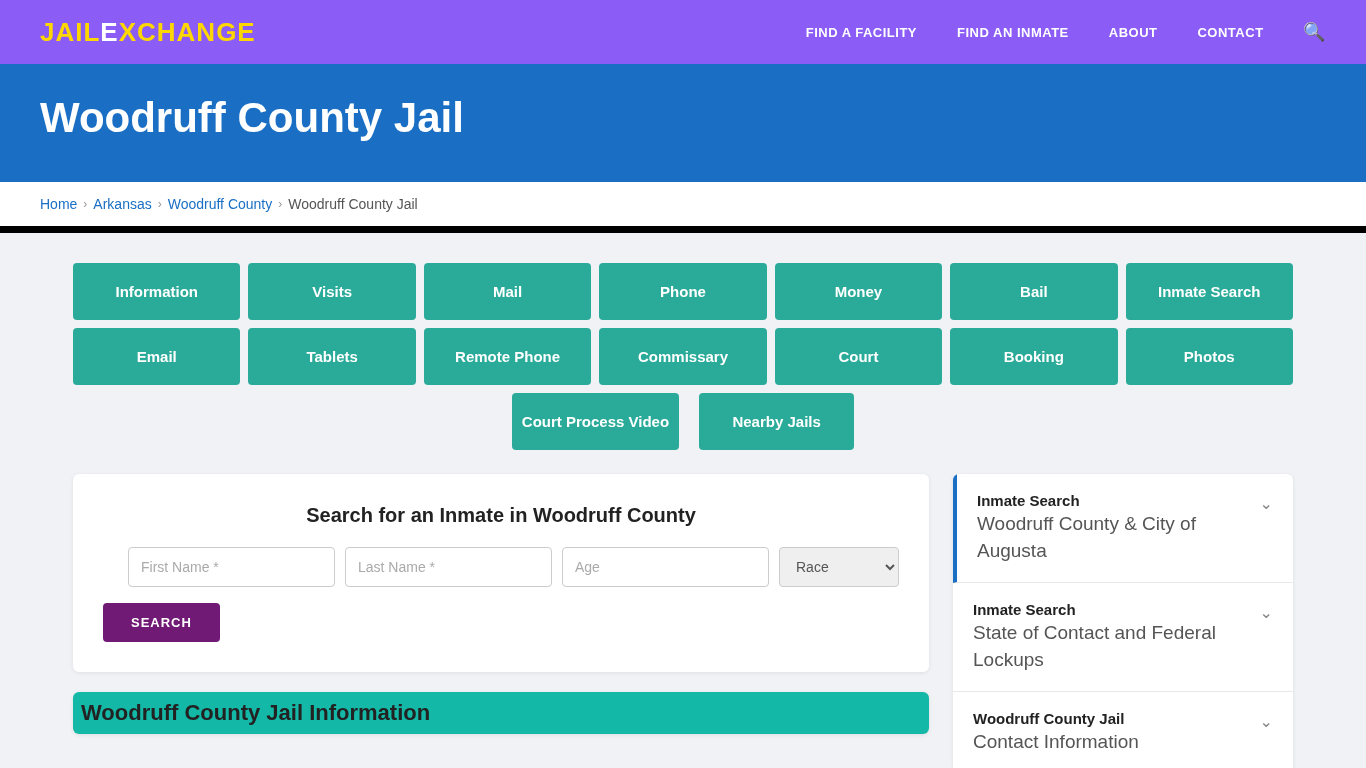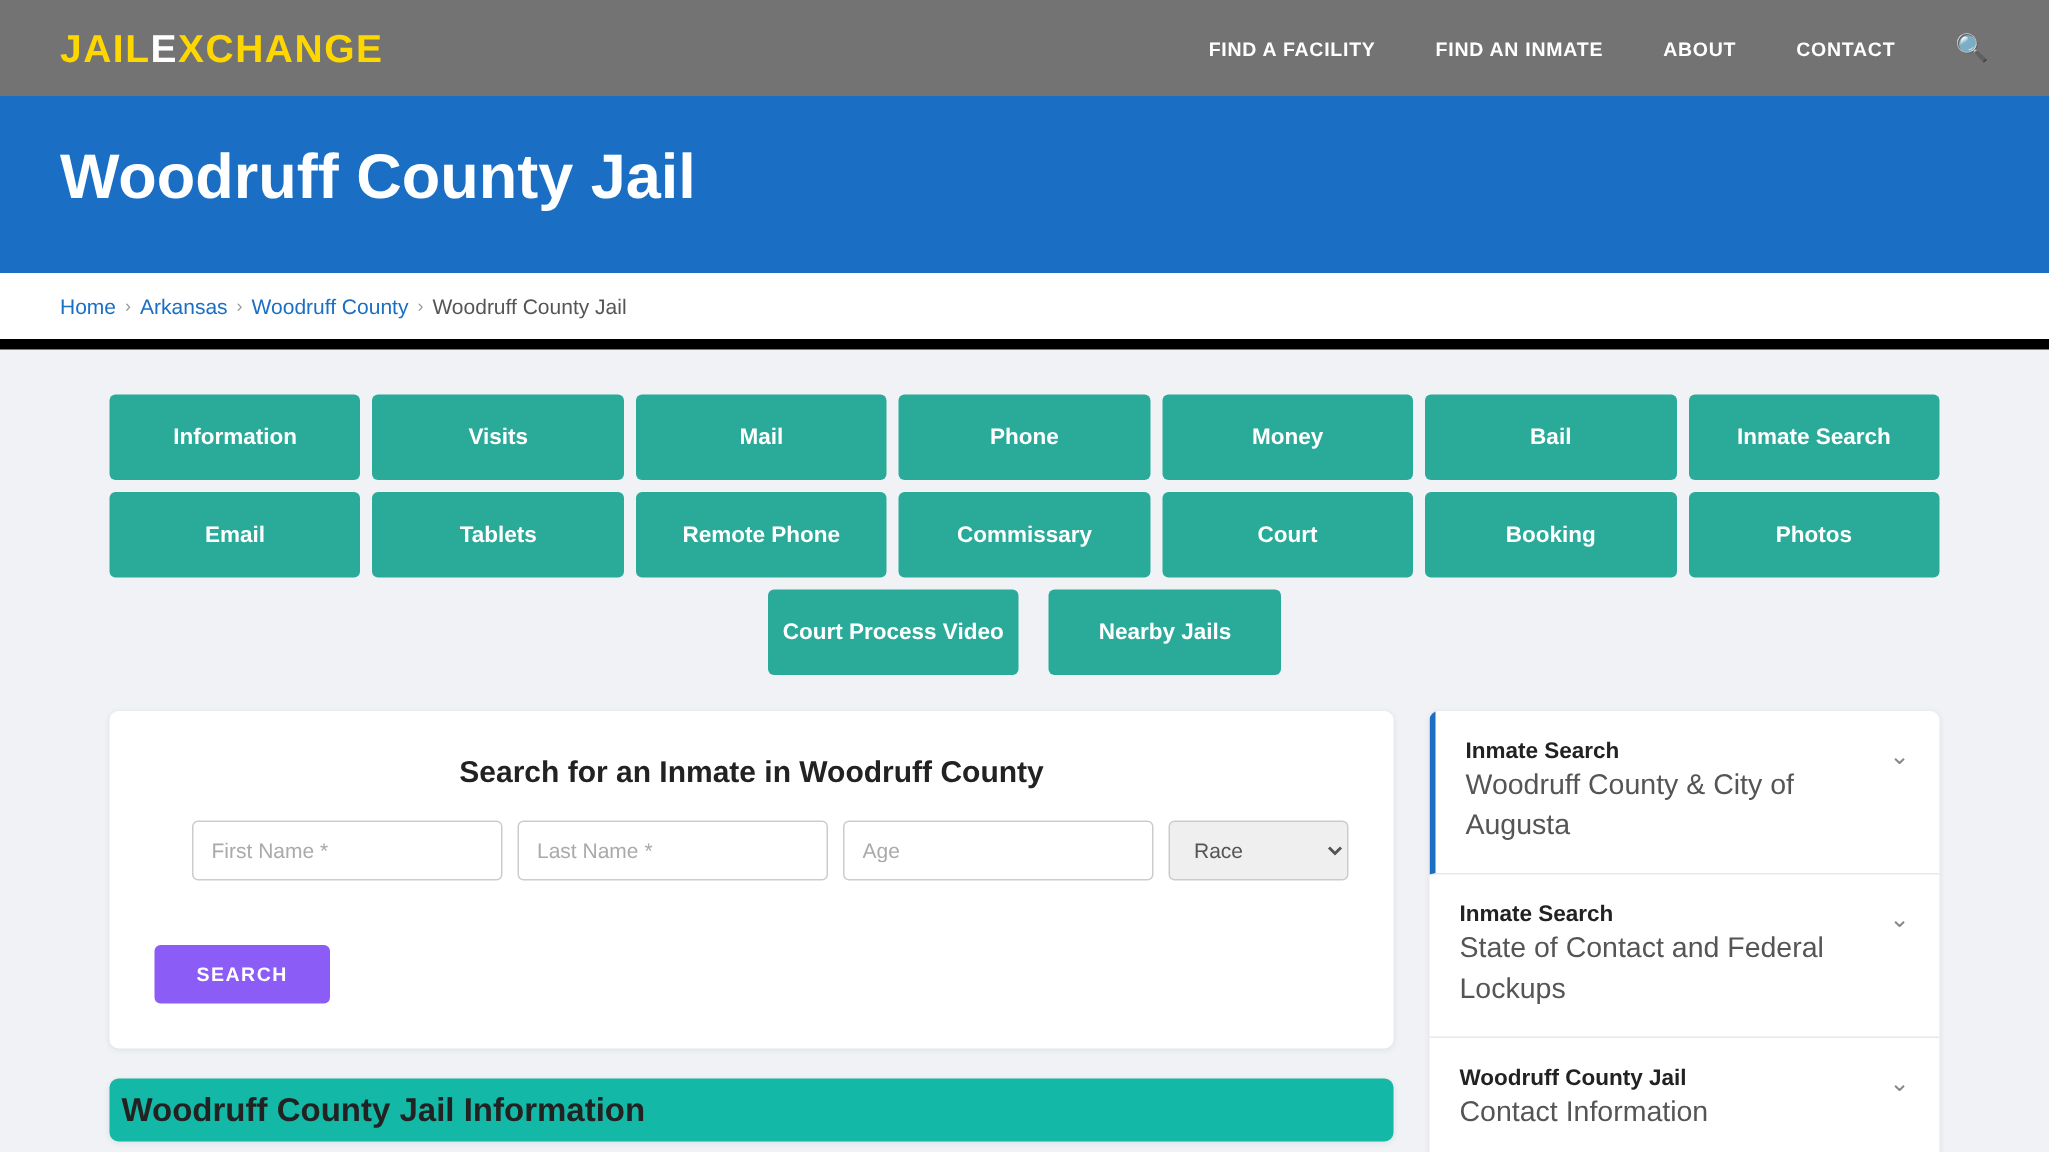--- a/index.html
+++ b/index.html
@@ -1,20 +1,20 @@
 <!DOCTYPE html>
 <html><head>
   <meta charset="utf-8">
   <style>
     * { margin: 0; padding: 0; box-sizing: border-box; }
     body { font-family: Arial, sans-serif; background: #f0f2f5; color: #333; }
 
     
     .header {
-      background: #737373;
+      background: #8b5cf6;
       display: flex;
       align-items: center;
       justify-content: space-between;
       padding: 12px 40px;
       height: 64px;
     }
     .logo {
       font-size: 26px;
       font-weight: 900;
       color: #fff;
@@ -148,31 +148,30 @@
     .form-row input, .form-row select {
       border: 1px solid #ccc;
       border-radius: 4px;
       padding: 10px 12px;
       font-size: 14px;
       flex: 1;
       color: #555;
     }
     .form-row input::placeholder { color: #aaa; }
     .search-btn {
-      background: #8b5cf6;
+      background: #701a75;
       color: #fff;
       border: none;
       border-radius: 4px;
       padding: 12px 28px;
       font-size: 13px;
       font-weight: 700;
       letter-spacing: 1px;
       cursor: pointer;
       text-transform: uppercase;
-      margin-top: 27px;
     }
 
     
     .info-section {
       background: #14b8a6;
       border-radius: 6px;
       margin-top: 20px;
       padding: 8px;
       box-shadow: 0 1px 4px rgba(0,0,0,0.08);
     }

